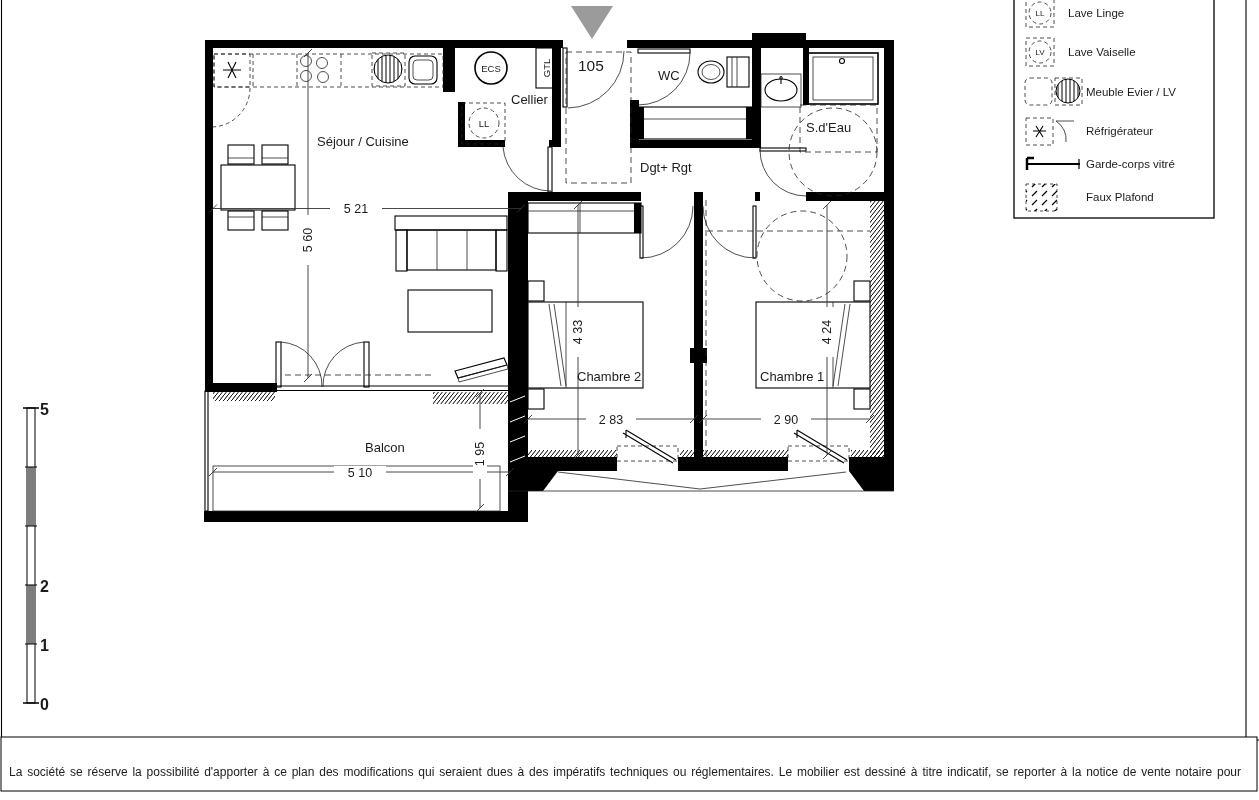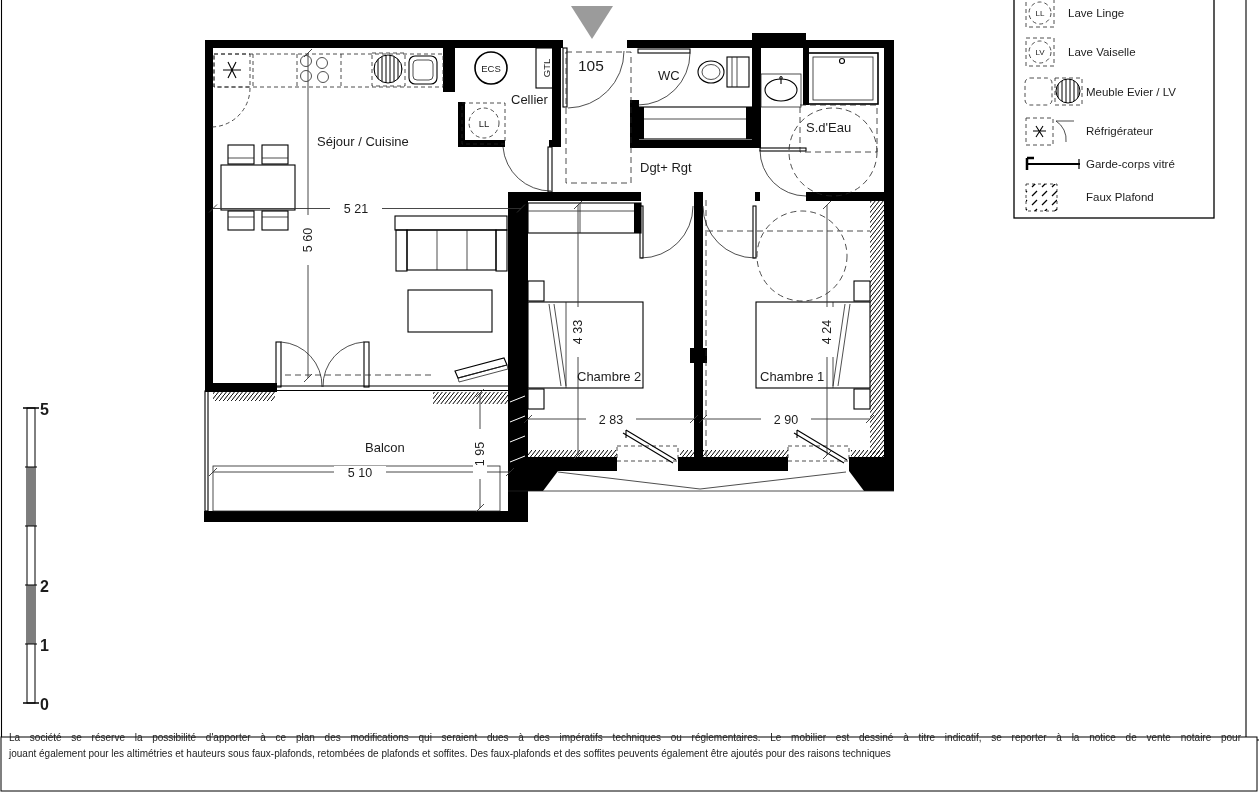--- a/index.html
+++ b/index.html
@@ -15,21 +15,21 @@
   .d1{stroke-dasharray:6 4;}
   .d2{stroke-dasharray:4 3;}
   .wbg{fill:#fff;}
   .t{font-size:13px;}
   .ts{font-size:9.5px;}
   .dim{font-size:12.5px;}
   .big{font-size:15.5px;}
   .leg{font-size:11.5px;}
   .num{font-size:16px;font-weight:bold;}
   .sym{font-size:8px;}
-  .disc{position:absolute;left:9px;top:730px;width:1232px;font-size:10px;
+  .disc{position:absolute;left:9px;top:765px;width:1232px;font-size:12px;
         line-height:15.6px;color:#222;}
   .disc .j{text-align:justify;text-align-last:justify;}
 </style>
 </head>
 <body>
 
 <div class="stage">
 <svg width="1259" height="800" viewBox="0 0 1259 800">
   <defs>
     <pattern id="dense" width="4" height="5" patternUnits="userSpaceOnUse">
@@ -338,15 +338,14 @@
       <rect x="1026" y="184" width="31" height="27" fill="url(#slash)" stroke="#000" stroke-width="0.7" stroke-dasharray="3 3"></rect>
       <text class="leg" x="1086" y="201">Faux Plafond</text>
     </g>
   </g>
 
   <rect x="1" y="737" width="1256" height="54" fill="#fff" stroke="#000" stroke-width="1"></rect>
 </svg>
 
 <div class="disc">
   <div class="j">La société se réserve la possibilité d'apporter à ce plan des modifications qui seraient dues à des impératifs techniques ou réglementaires. Le mobilier est dessiné à titre indicatif, se reporter à la notice de vente notaire pour</div>
-  <div>jouant également pour les altimétries et hauteurs sous faux-plafonds, retombées de plafonds et soffites. Des faux-plafonds et des soffites peuvents également être ajoutés pour des raisons techniques</div>
 </div>
 </div>
 
 </body></html>

